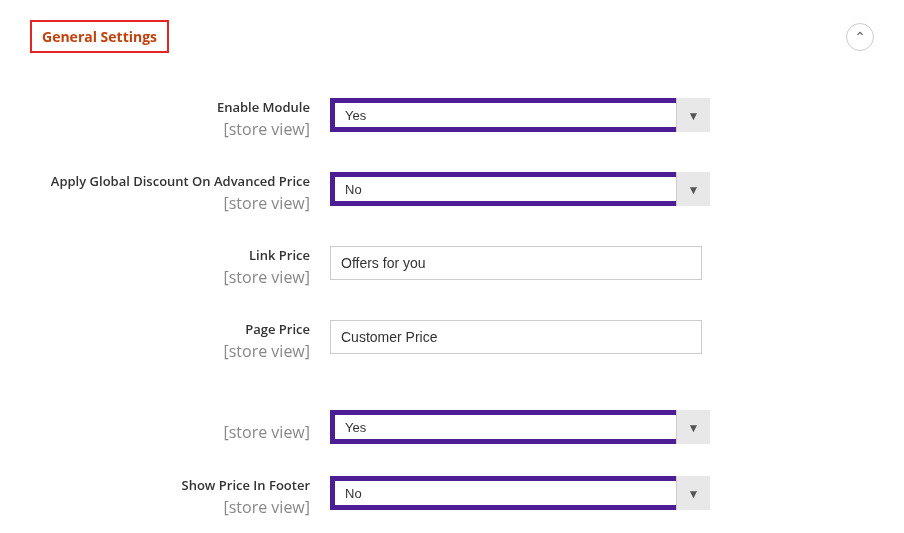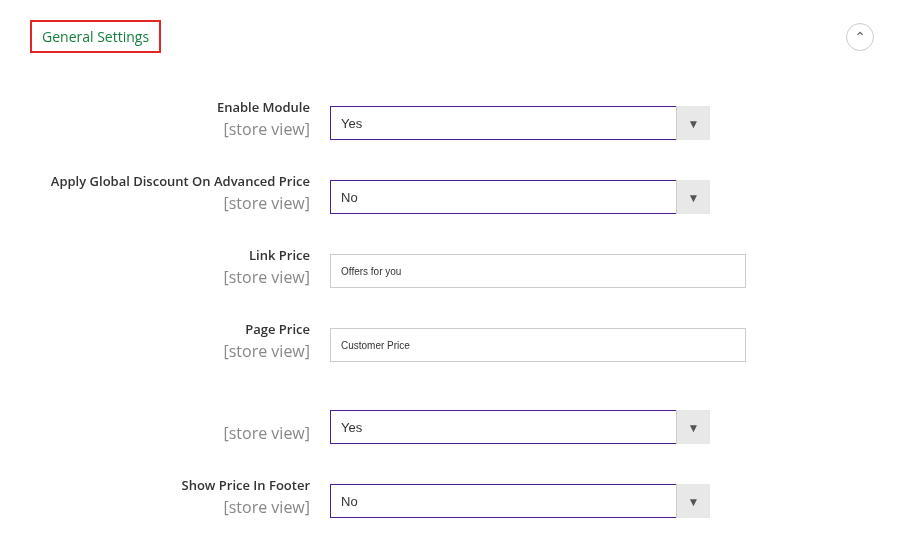--- a/index.html
+++ b/index.html
@@ -22,22 +22,22 @@
 
     .section-header {
       display: flex;
       align-items: center;
       justify-content: space-between;
       margin-bottom: 25px;
     }
 
     .section-title {
       font-size: 14px;
-      font-weight: 400;
-      color: #15803d;
+      font-weight: 700;
+      color: #c2410c;
       border: 2px solid #e22626;
       padding: 5px 10px;
       display: inline-block;
     }
 
     .collapse-icon {
       width: 28px;
       height: 28px;
       border: 1px solid #ccc;
       border-radius: 50%;
@@ -45,21 +45,21 @@
       align-items: center;
       justify-content: center;
       cursor: pointer;
       background: #fff;
       color: #666;
       font-size: 14px;
     }
 
     .form-row {
       display: flex;
-      align-items: flex-end;
+      align-items: center;
       padding: 12px 0;
       border-bottom: none;
     }
 
     .form-label-cell {
       width: 300px;
       min-width: 300px;
       text-align: right;
       padding-right: 20px;
       padding-top: 8px;
@@ -80,21 +80,21 @@
     }
 
     .form-control-cell {
       flex: 1;
       max-width: 400px;
     }
 
     .form-select {
       width: 100%;
       height: 34px;
-      border: 1px solid #4c1d95;
+      border: 5px solid #4c1d95;
       background: #fff;
       padding: 5px 30px 5px 10px;
       font-size: 13px;
       color: #333;
       appearance: none;
       -webkit-appearance: none;
       background-image: none;
       cursor: pointer;
       outline: none;
     }
@@ -114,25 +114,25 @@
       border-left: 1px solid #ccc;
       display: flex;
       align-items: center;
       justify-content: center;
       pointer-events: none;
       font-size: 12px;
       color: #555;
     }
 
     .form-input {
-      width: 416px;
+      width: 372px;
       height: 34px;
       border: 1px solid #ccc;
       padding: 5px 10px;
-      font-size: 10px;
+      font-size: 14px;
       color: #333;
       outline: none;
       background: #fff;
     }
   </style>
 </head>
 <body>
 
 <div class="page-container">
   <div class="section-header">

